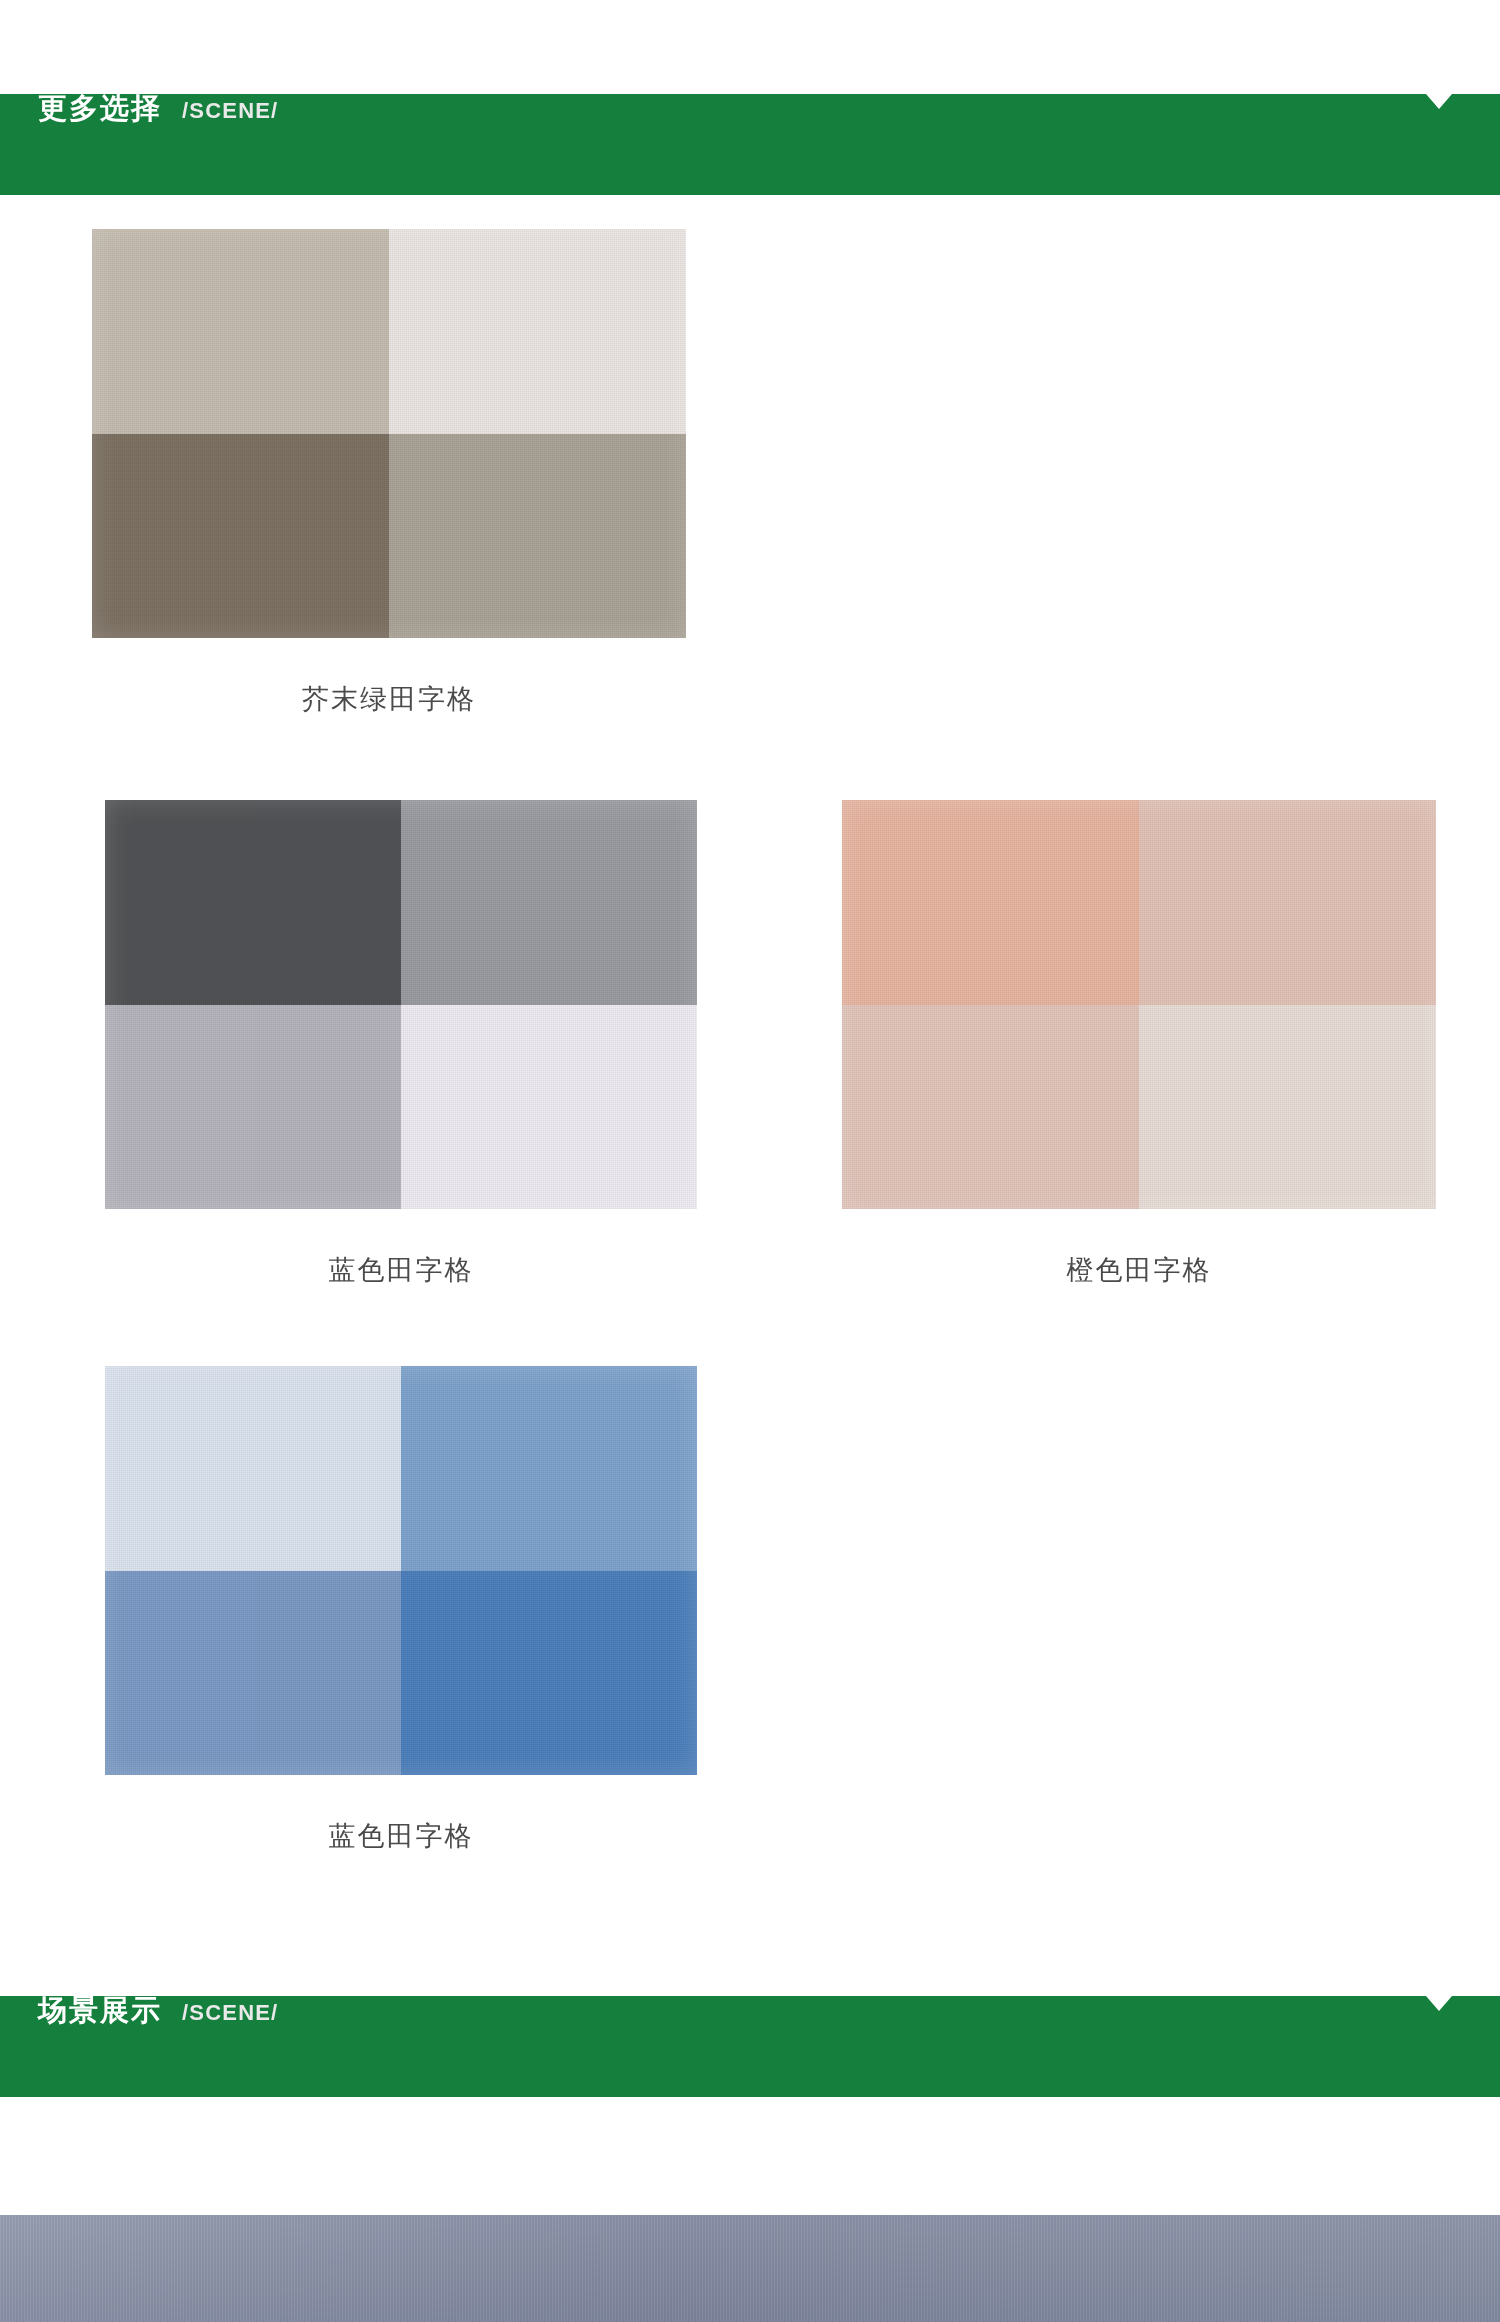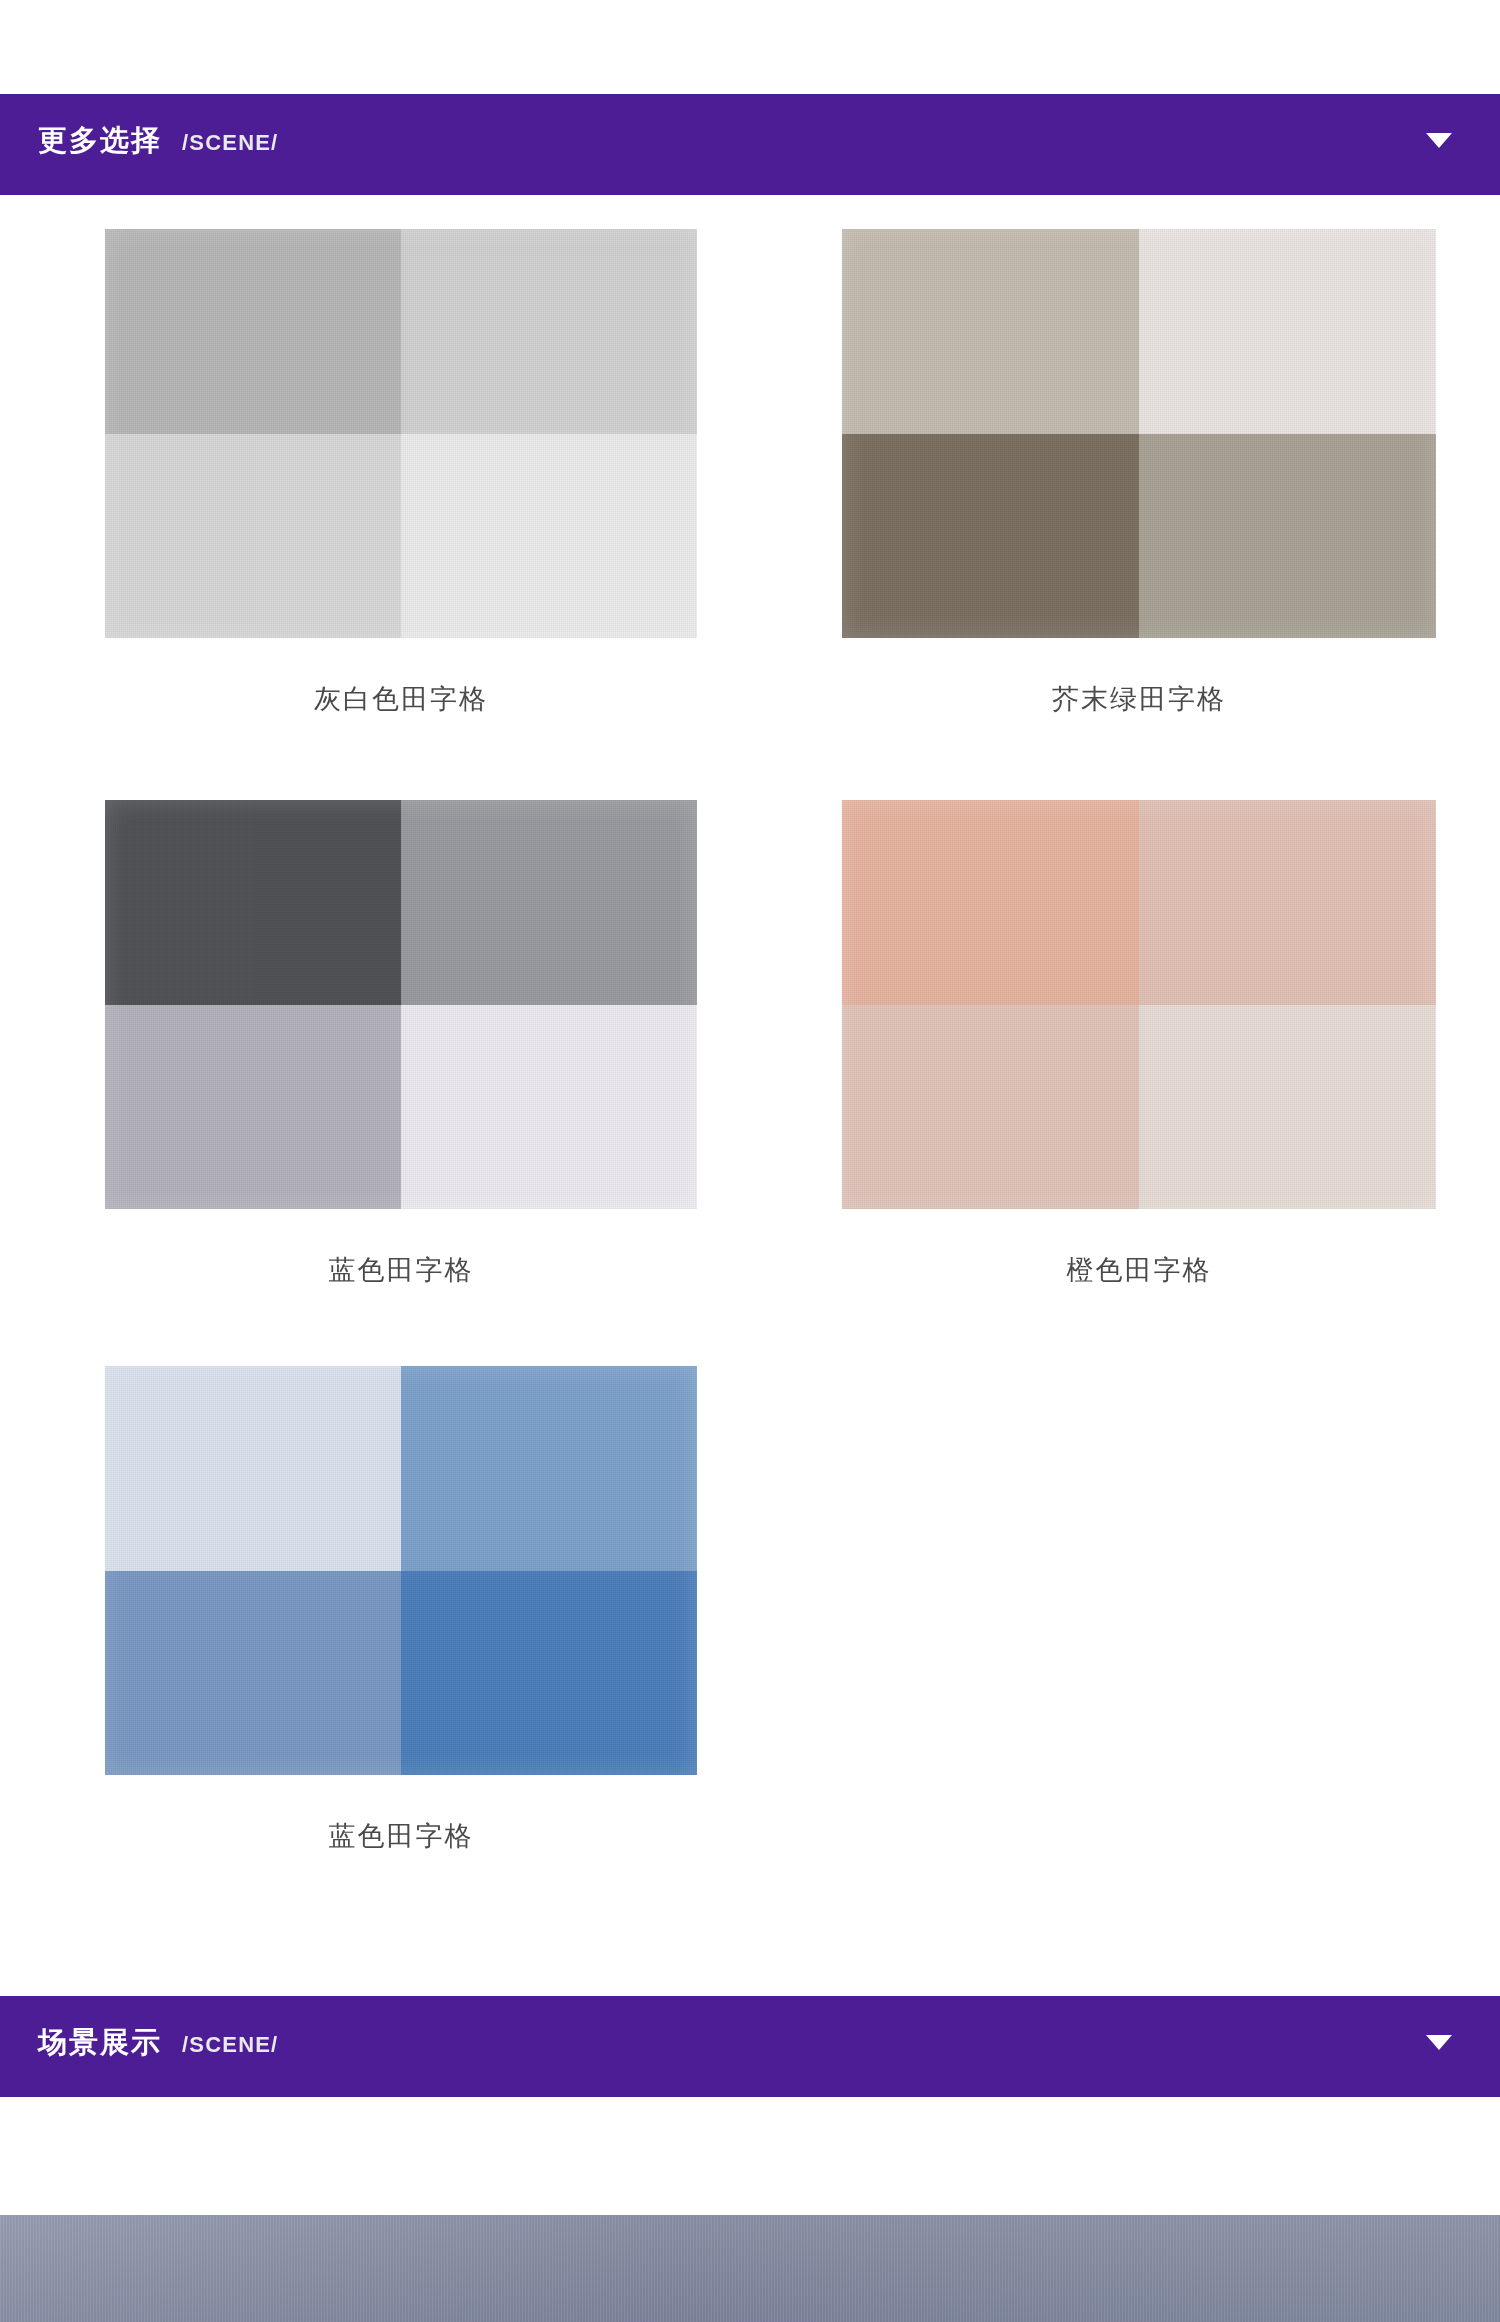--- a/index.html
+++ b/index.html
@@ -14,23 +14,23 @@
     overflow: hidden;
     position: relative;
   }
 
   
   .section-bar {
     position: absolute;
     left: 0;
     width: 1500px;
     height: 101px;
-    background: #4c1d95;
-    display: flex;
-    align-items: center;
+    background: #15803d;
+    display: flex;
+    align-items: flex-start;
     box-sizing: border-box;
     padding: 0 38px 8px 38px;
   }
   .section-bar .bar-titles {
     display: flex;
     align-items: baseline;
     flex: 1 1 auto;
   }
   .bar-cn {
     color: #ffffff;
@@ -155,29 +155,20 @@
   <div class="bar-titles">
     <span class="bar-cn">更多选择</span>
     <span class="bar-en">/SCENE/</span>
   </div>
   <span class="bar-caret"></span>
 </div>
 
 <div id="colors-grid">
 
   <div class="grid-row">
-    <div class="swatch-cell left">
-      <div class="swatch-img">
-        <div class="quad" style="background:#b9b9b9"></div>
-        <div class="quad" style="background:#d3d3d3"></div>
-        <div class="quad" style="background:#d9d9d9"></div>
-        <div class="quad" style="background:#ededed"></div>
-      </div>
-      <div class="swatch-caption">灰白色田字格</div>
-    </div>
 
     <div class="swatch-cell right">
       <div class="swatch-img">
         <div class="quad" style="background:#c5bdb1"></div>
         <div class="quad" style="background:#ece6e4"></div>
         <div class="quad" style="background:#7d7263"></div>
         <div class="quad" style="background:#aba498"></div>
       </div>
       <div class="swatch-caption">芥末绿田字格</div>
     </div>

